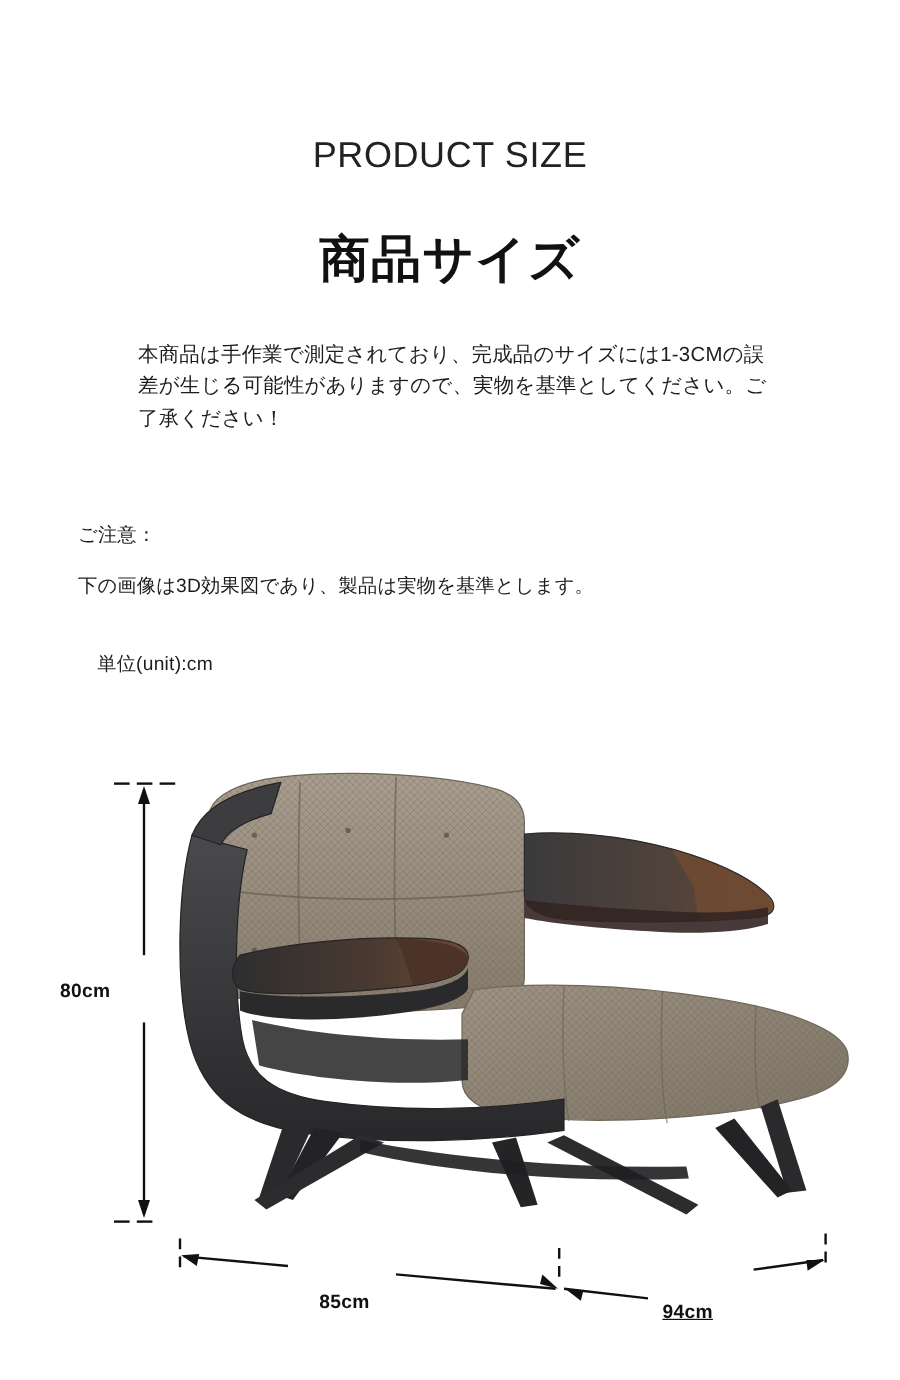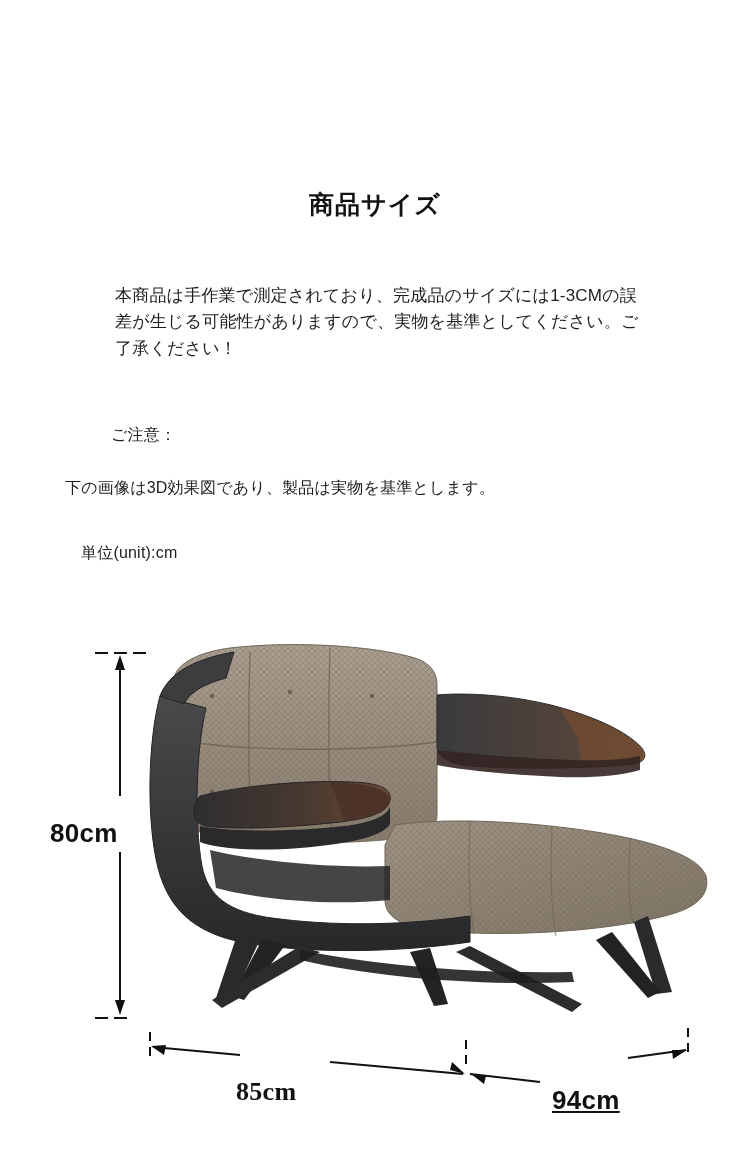--- a/index.html
+++ b/index.html
@@ -30,44 +30,43 @@
     font-weight: 400;
     letter-spacing: 0.5px;
     color: #222;
   }
   .title-jp {
     position: absolute;
     left: 0;
     top: 188px;
     width: 750px;
     text-align: center;
-    font-size: 25px;
+    font-size: 42px;
     font-weight: 700;
     letter-spacing: 1px;
     color: #111;
   }
   .desc {
     position: absolute;
     left: 115px;
     top: 283px;
     width: 530px;
     font-size: 17px;
     line-height: 1.55;
     font-weight: 500;
     color: #1d1d1d;
     letter-spacing: 0.2px;
   }
   .note-line1 {
     position: absolute;
     left: 65px;
-    top: 425px;
-    font-size: 16px;
-    color: #1d1d1d;
-    letter-spacing: 0.2px;
-    margin-left: 46px;
+    top: 436px;
+    font-size: 16px;
+    color: #1d1d1d;
+    letter-spacing: 0.2px;
   }
   .note-line2 {
     position: absolute;
     left: 65px;
     top: 462px;
     font-size: 16px;
     color: #1d1d1d;
     letter-spacing: 0.2px;
     margin-top: 16px;
   }
@@ -82,50 +81,50 @@
   }
   .diagram {
     position: absolute;
     left: 0;
     top: 600px;
     width: 750px;
     height: 550px;
   }
   .dim-label {
     position: absolute;
-    font-size: 26px;
+    font-size: 16px;
     font-weight: 700;
     color: #111;
     letter-spacing: 0.3px;
   }
   .label-height {
     left: 50px;
     top: 218px;
   }
   .label-width {
-    left: 236px;
+    left: 266px;
     top: 477px;
-    font-family: Liberation Serif, serif;
   }
   .label-depth {
     left: 552px;
     top: 485px;
     text-decoration: underline;
   }
   svg.chairsvg {
     position: absolute;
     left: 0;
     top: 0;
   }
 </style>
 </head>
 <body>
 
 <div class="page">
 
+  <div class="title-en">PRODUCT SIZE</div>
   <div class="title-jp">商品サイズ</div>
 
   <div class="desc">本商品は手作業で測定されており、完成品のサイズには1-3CMの誤差が生じる可能性がありますので、実物を基準としてください。ご了承ください！</div>
 
   <div class="note-line1">ご注意：</div>
   <div class="note-line2">下の画像は3D効果図であり、製品は実物を基準とします。</div>
 
   <div class="unit">単位(unit):cm</div>
 
   <div class="diagram">

